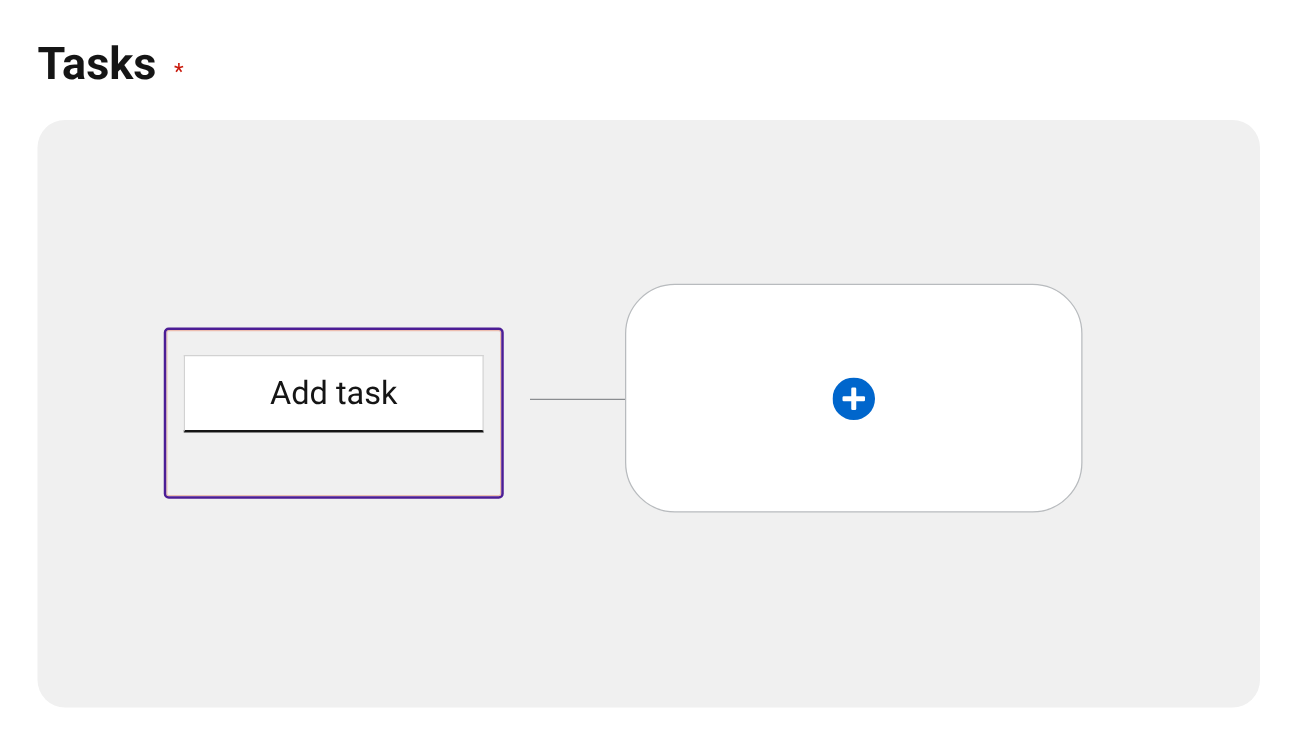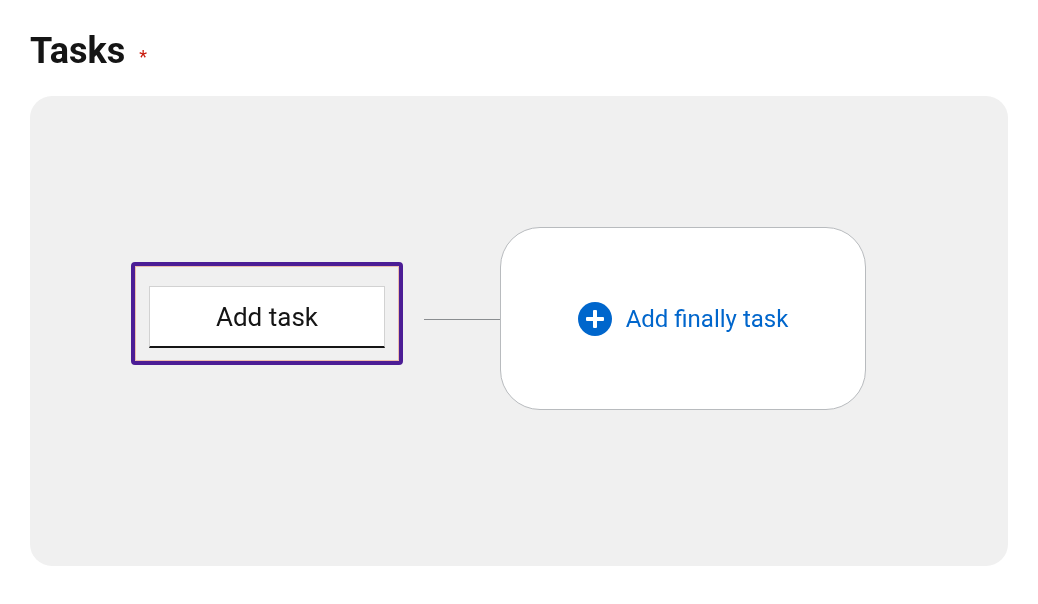--- a/index.html
+++ b/index.html
@@ -46,22 +46,22 @@
       width: 78px;
       height: 1px;
       background: #8a8d90;
     }
     
     .highlight-frame {
       position: absolute;
       top: 166px;
       left: 101px;
       width: 272px;
-      height: 103px;
-      border: 4px solid #4c1d95;
+      height: 137px;
+      border: 2px solid #4c1d95;
       border-radius: 4px;
       background: #f0f0f0;
       padding: 20px 14px;
       box-shadow: inset 0 0 0 1px rgba(230,74,25,0.3);
     }
     .add-task-box {
       width: 100%;
       height: 62px;
       background: #ffffff;
       border: 1px solid #d2d2d2;
@@ -126,16 +126,15 @@
   </div>
 
   <div class="finally-card">
     <span class="plus-icon">
       <svg viewBox="0 0 34 34">
         <circle cx="17" cy="17" r="17" fill="#0066cc"></circle>
         <rect x="15" y="8" width="4" height="18" rx="1" fill="#ffffff"></rect>
         <rect x="8" y="15" width="18" height="4" rx="1" fill="#ffffff"></rect>
       </svg>
     </span>
-    <span class="finally-text">Add finally task</span>
   </div>
 
 </div>
 
 </body></html>

